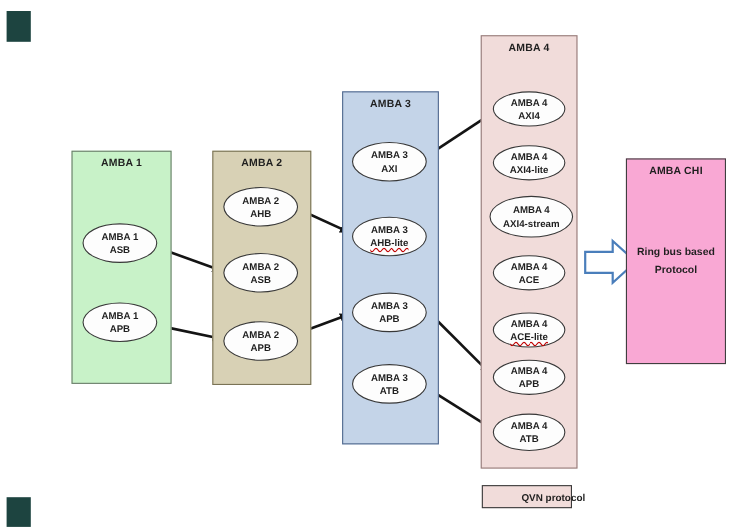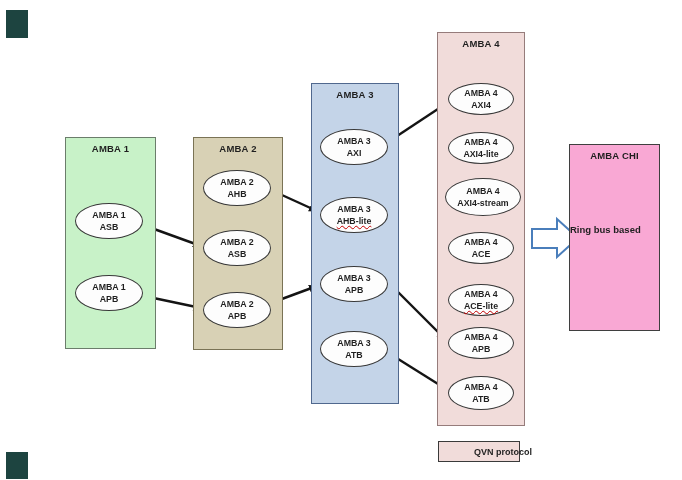--- a/index.html
+++ b/index.html
@@ -16,21 +16,21 @@
     position:absolute;box-sizing:border-box;background:#fdfdfd;border:1.4px solid #383838;
     border-radius:50%;display:flex;flex-direction:column;align-items:center;justify-content:center;
     text-align:center;font-size:8.8px;font-weight:700;line-height:1.4;white-space:nowrap;
   }
   .squiggle{
     text-decoration:underline;text-decoration-style:wavy;
     text-decoration-color:#c00000;text-decoration-thickness:1px;text-underline-offset:1px;text-align:right;
   }
   .bigbox{position:absolute;box-sizing:border-box;border:1.5px solid #3f3f3f;}
   .chi-body{
-    position:absolute;left:0;right:0;top:77px;text-align:left;
+    position:absolute;left:0;right:0;top:77px;text-align:center;
     font-size:9.5px;font-weight:700;line-height:16px;
   }
   .qvn{
     position:absolute;box-sizing:border-box;border:1.5px solid #3a3a3a;
     display:flex;align-items:center;justify-content:center;
     font-size:9px;font-weight:700;white-space:nowrap;padding-left:48px;
   }
   .corner-mark{position:absolute;}
   svg.connectors{position:absolute;left:0;top:0;pointer-events:none;}
 </style>
@@ -52,20 +52,21 @@
       <line x1="388" y1="142" x2="447" y2="103" stroke="#141414" stroke-width="2.4" marker-end="url(#ah)"></line>
       <line x1="386" y1="280" x2="445" y2="339" stroke="#141414" stroke-width="2.4" marker-end="url(#ah)"></line>
       <line x1="387" y1="352" x2="446" y2="389" stroke="#141414" stroke-width="2.4" marker-end="url(#ah)"></line>
       <polygon points="532,229 557,229 557,219 578,238 557,257 557,248 532,248" fill="#ffffff" stroke="#4a7ebb" stroke-width="2" stroke-linejoin="miter"></polygon>
     </svg>
 
   <div class="bigbox" id="chi-box" style="left: 569px; top: 144px; width: 91px; height: 187px; background: #f9a8d4; border-color: rgb(63, 63, 63);">
     <div class="col-title">AMBA CHI</div>
     <div class="chi-body">
       <div>Ring bus based</div>
+      <div>Protocol</div>
     </div>
   </div>
 
   <div class="qvn" id="qvn-box" style="left: 438px; top: 441px; width: 82px; height: 21px; background: rgb(241, 220, 218); border-color: rgb(58, 58, 58);">
     <span>QVN protocol</span>
   </div>
 
 <div class="corner-mark" style="left: 6px; top: 10px; width: 22px; height: 28px; background: rgb(29, 68, 64);"></div>
     <div class="corner-mark" style="left: 6px; top: 452px; width: 22px; height: 27px; background: rgb(29, 68, 64);"></div>
     <div class="col" style="left: 65px; top: 137px; width: 91px; height: 212px; background: rgb(200, 242, 200); border-color: rgb(107, 125, 107);">

